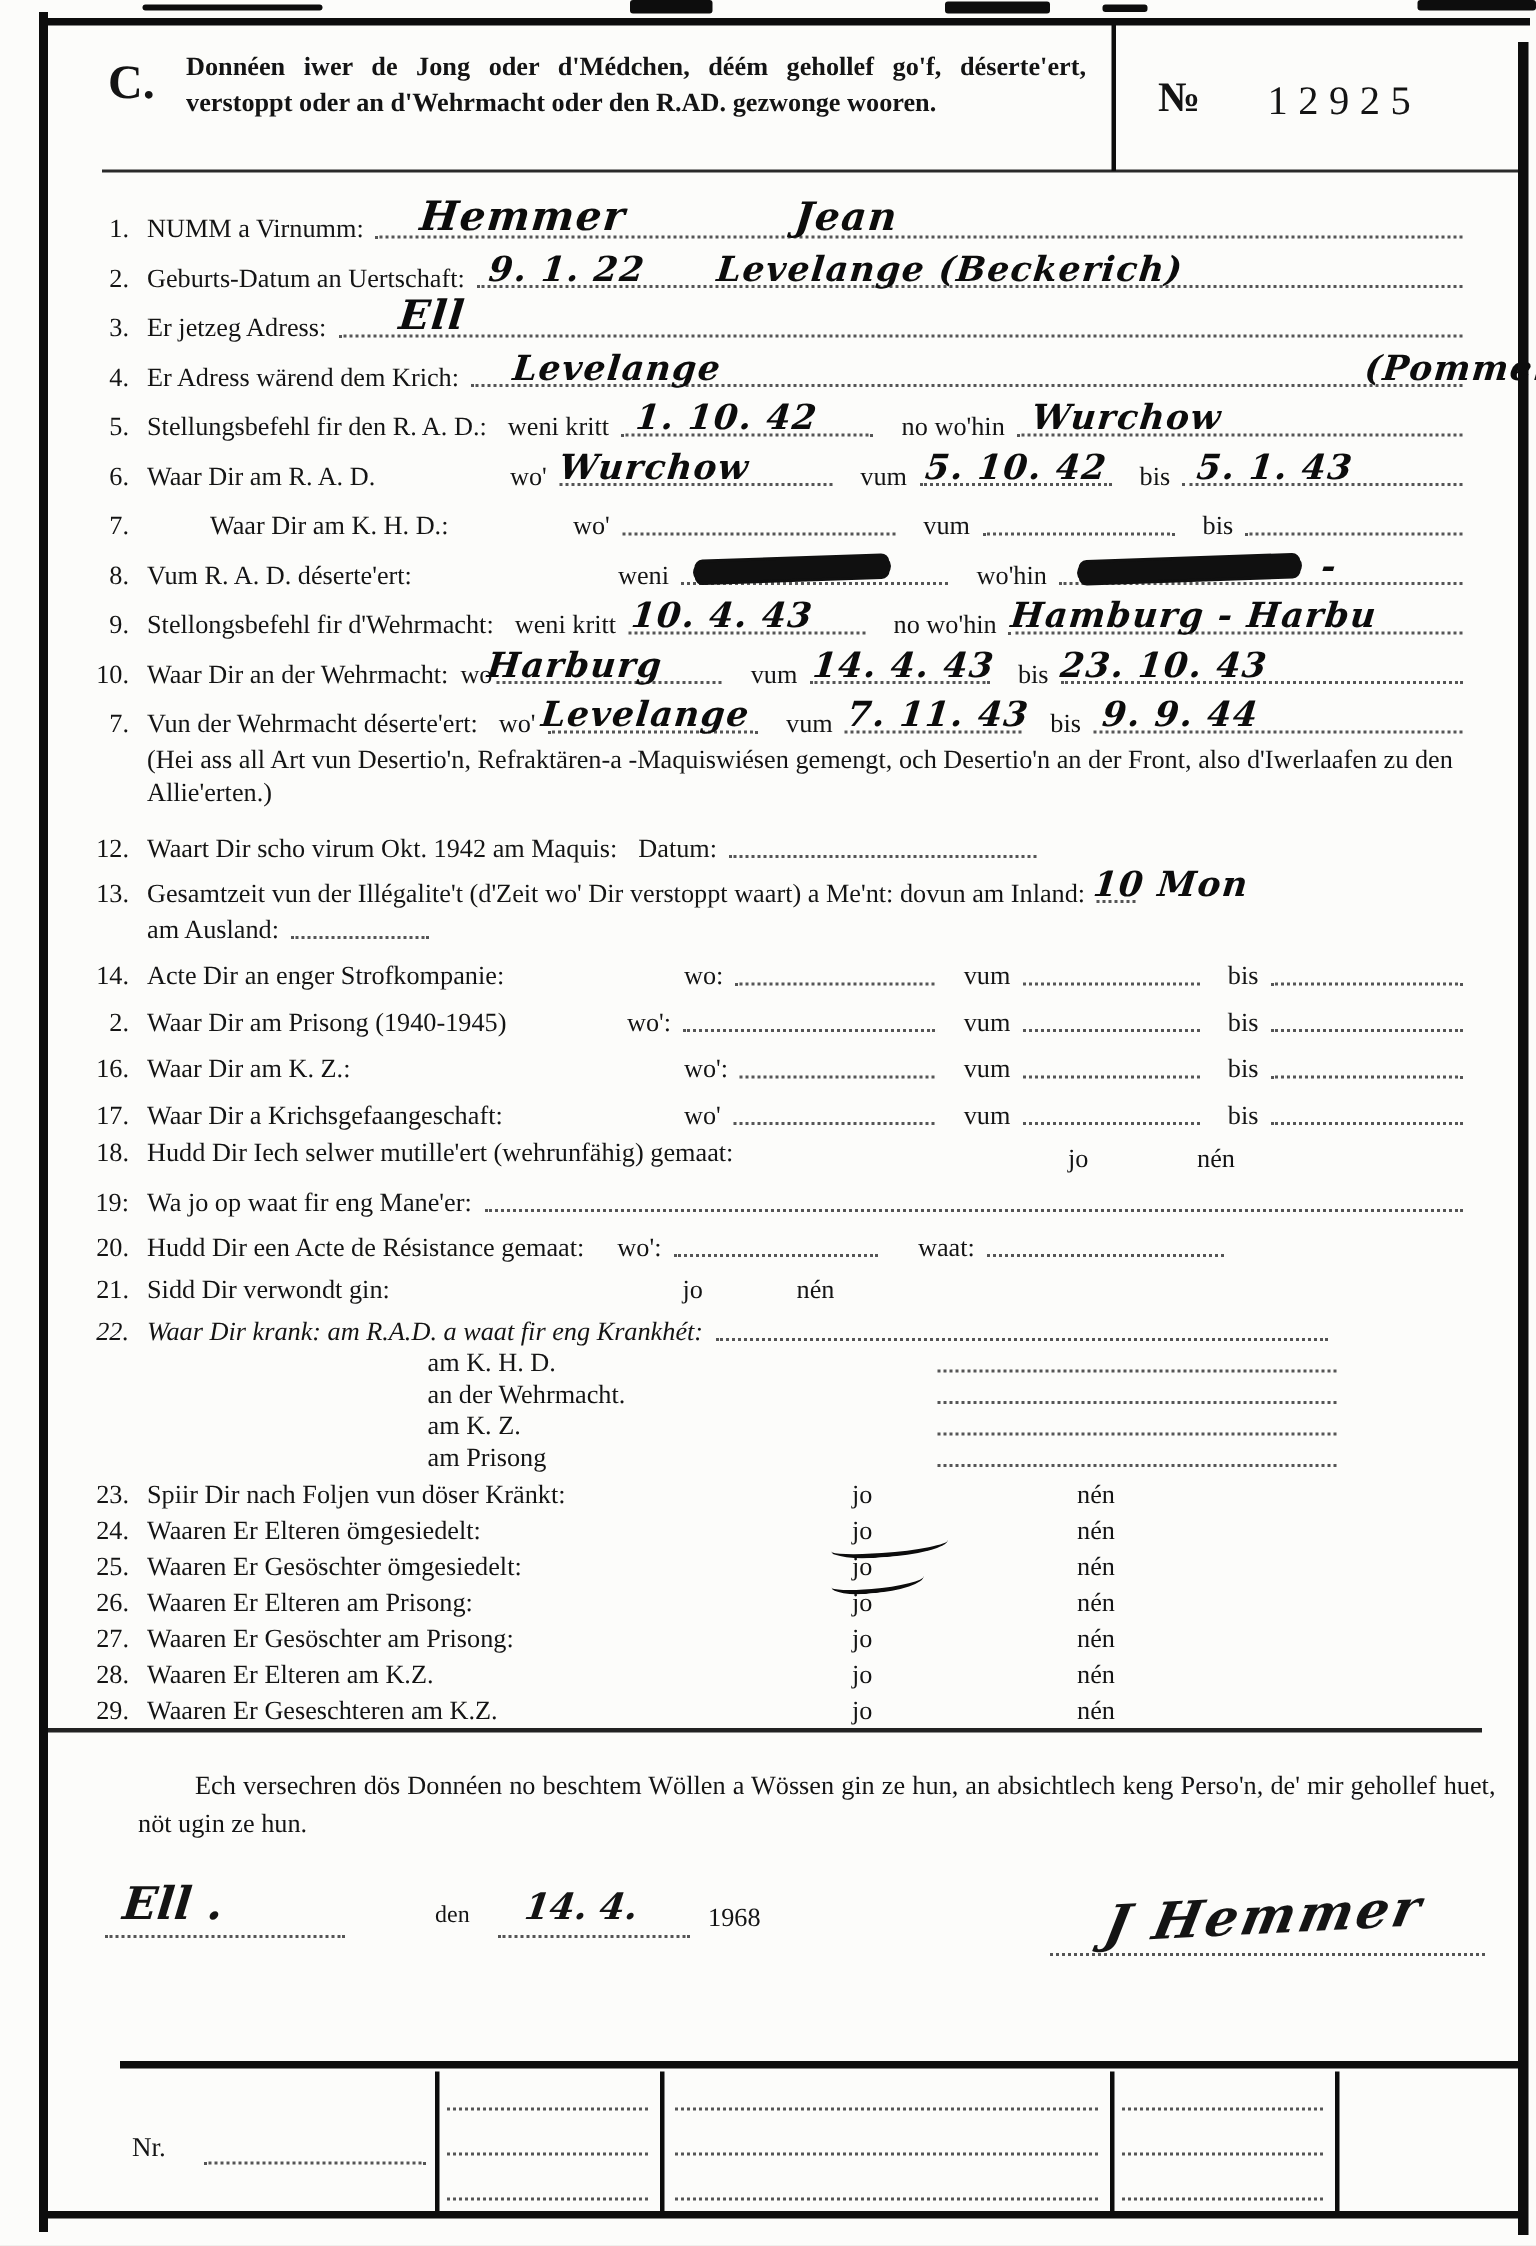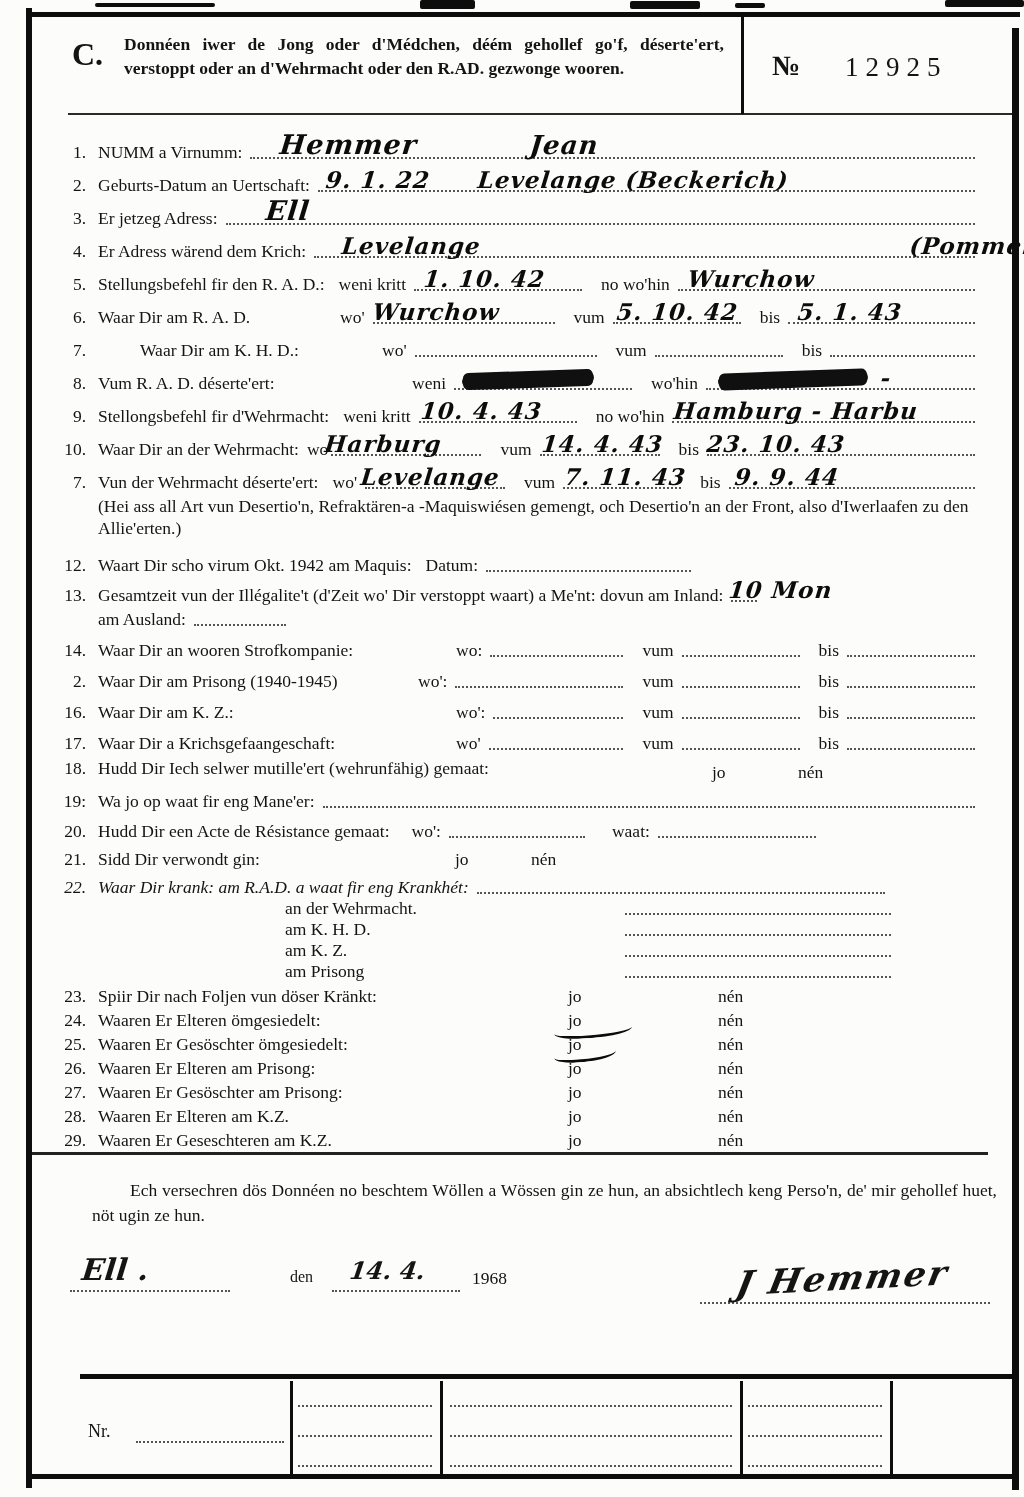--- a/index.html
+++ b/index.html
@@ -237,21 +237,21 @@
       </div>
       <div class="row" style="height:24px;">
         <span class="num"></span>
         <span class="lbl">am Ausland:</span>
         <span class="dots" style="width:92px;"></span>
       </div>
     </div>
 
     <div class="row" style="height:31px;">
       <span class="num">14.</span>
-      <span class="lbl" style="width:358px;">Waar Dir an wooren Strofkompanie:</span>
+      <span class="lbl" style="width:358px;">Acte Dir an enger Strofkompanie:</span>
       <span class="fl" style="margin-left:0;">wo:</span>
       <span class="dots grow"></span>
       <span class="fl">vum</span>
       <span class="dots" style="width:118px;"></span>
       <span class="fl">bis</span>
       <span class="dots" style="width:128px;"></span>
     </div>
     <div class="row" style="height:31px;">
       <span class="num">2.</span>
       <span class="lbl" style="width:320px;">Waar Dir am Prisong (1940-1945)</span>
@@ -313,25 +313,25 @@
       <span class="nen" style="left:501px;">nén</span>
     </div>
 
     <div class="row" style="height:28px;font-style:italic;">
       <span class="num">22.</span>
       <span class="lbl">Waar Dir krank: am R.A.D. a waat fir eng Krankhét:</span>
       <span class="dots grow"></span>
       <span style="width:90px;"></span>
     </div>
     <div class="subrow">
+      <span>am K. H. D.</span>
+      <span class="subdots"></span>
+    </div>
+    <div class="subrow">
       <span>an der Wehrmacht.</span>
-      <span class="subdots"></span>
-    </div>
-    <div class="subrow">
-      <span>am K. H. D.</span>
       <span class="subdots"></span>
     </div>
     <div class="subrow">
       <span>am K. Z.</span>
       <span class="subdots"></span>
     </div>
     <div class="subrow">
       <span>am Prisong</span>
       <span class="subdots"></span>
     </div>

